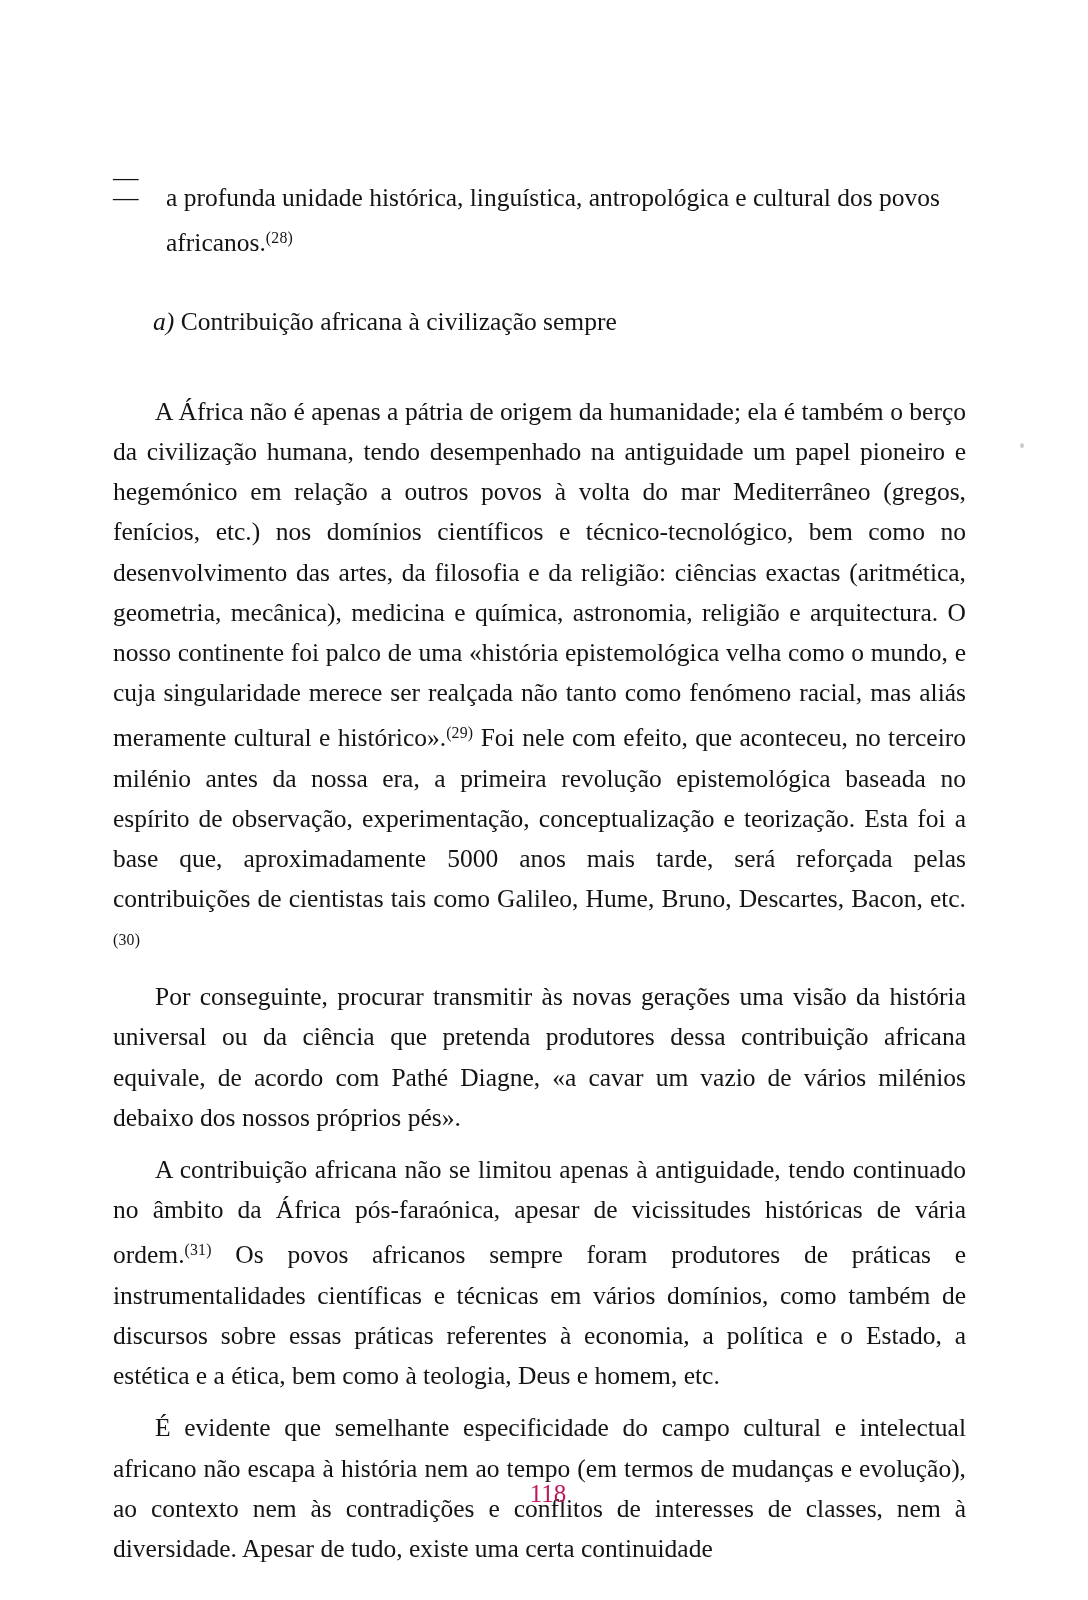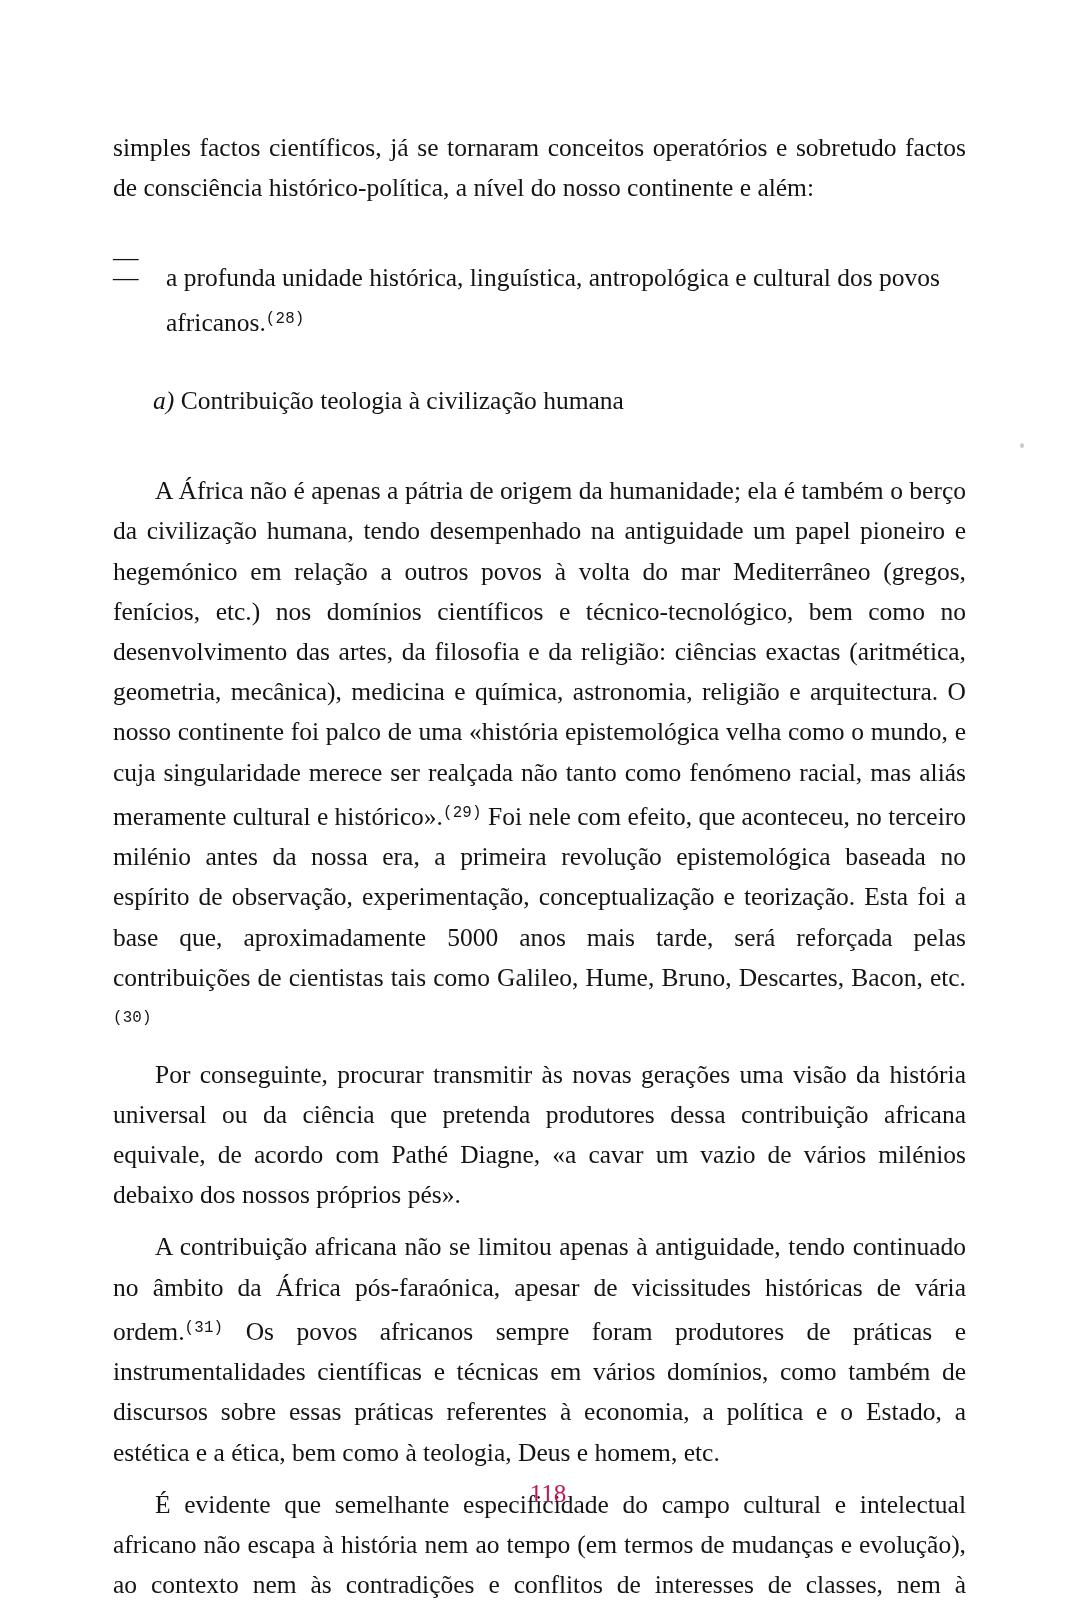--- a/index.html
+++ b/index.html
@@ -82,21 +82,20 @@
   }
   .section-heading .label {
     font-style: italic;
   }
 
   
   .fn {
     font-size: 0.62em;
     vertical-align: 0.52em;
     letter-spacing: 0.2px;
-    font-family: Liberation Mono, monospace;
   }
 
   
   .folio {
     position: absolute;
     left: 8px;
     right: 0;
     top: 1479px;
     text-align: center;
     font-size: 25px;
@@ -119,39 +118,38 @@
 </style>
 </head>
 <body>
 
 <div class="page">
 
   <div class="speck"></div>
 
   <div class="text-column">
 
-    <p class="para flush">simples factos científicos, já se tornaram conceitos operatórios e sobretudo factos de consciência histórico-política, a nível do nosso continente e além:</p>
 
     <div class="spacer-md"></div>
 
     <ul class="dash-list">
       <li class="dash-item">
         <span class="dash">—</span>
       </li>
       <div class="spacer-sm"></div>
       <li class="dash-item">
         <span class="dash">—</span><span>a profunda unidade histórica, linguística, antropológica e cultural dos povos africanos.</span><span class="fn">(28)</span>
       </li>
     </ul>
 
     <div class="spacer-lg"></div>
 
     <p class="section-heading">
       <span class="label">a)</span>
-      <span>Contribuição teologia à civilização humana</span>
+      <span>Contribuição africana à civilização sempre</span>
     </p>
 
     <div class="spacer-lg"></div>
 
     <p class="para indent">A África não é apenas a pátria de origem da humanidade; ela é também o berço da civilização humana, tendo desempenhado na antiguidade um papel pioneiro e hegemónico em relação a outros povos à volta do mar Mediterrâneo (gregos, fenícios, etc.) nos domínios científicos e técnico-tecnológico, bem como no desenvolvimento das artes, da filosofia e da religião: ciências exactas (aritmética, geometria, mecânica), medicina e química, astronomia, religião e arquitectura. O nosso continente foi palco de uma «história epistemológica velha como o mundo, e cuja singularidade merece ser realçada não tanto como fenómeno racial, mas aliás meramente cultural e histórico».<span class="fn">(29)</span> Foi nele com efeito, que aconteceu, no terceiro milénio antes da nossa era, a primeira revolução epistemológica baseada no espírito de observação, experimentação, conceptualização e teorização. Esta foi a base que, aproximadamente 5000 anos mais tarde, será reforçada pelas contribuições de cientistas tais como Galileo, Hume, Bruno, Descartes, Bacon, etc.<span class="fn">(30)</span></p>
     <p class="para indent">Por conseguinte, procurar transmitir às novas gerações uma visão da história universal ou da ciência que pretenda produtores dessa contribuição africana equivale, de acordo com Pathé Diagne, «a cavar um vazio de vários milénios debaixo dos nossos próprios pés».</p>
     <p class="para indent">A contribuição africana não se limitou apenas à antiguidade, tendo continuado no âmbito da África pós-faraónica, apesar de vicissitudes históricas de vária ordem.<span class="fn">(31)</span> Os povos africanos sempre foram produtores de práticas e instrumentalidades científicas e técnicas em vários domínios, como também de discursos sobre essas práticas referentes à economia, a política e o Estado, a estética e a ética, bem como à teologia, Deus e homem, etc.</p>
     <p class="para indent">É evidente que semelhante especificidade do campo cultural e intelectual africano não escapa à história nem ao tempo (em termos de mudanças e evolução), ao contexto nem às contradições e conflitos de interesses de classes, nem à diversidade. Apesar de tudo, existe uma certa continuidade</p>
 
   </div>

